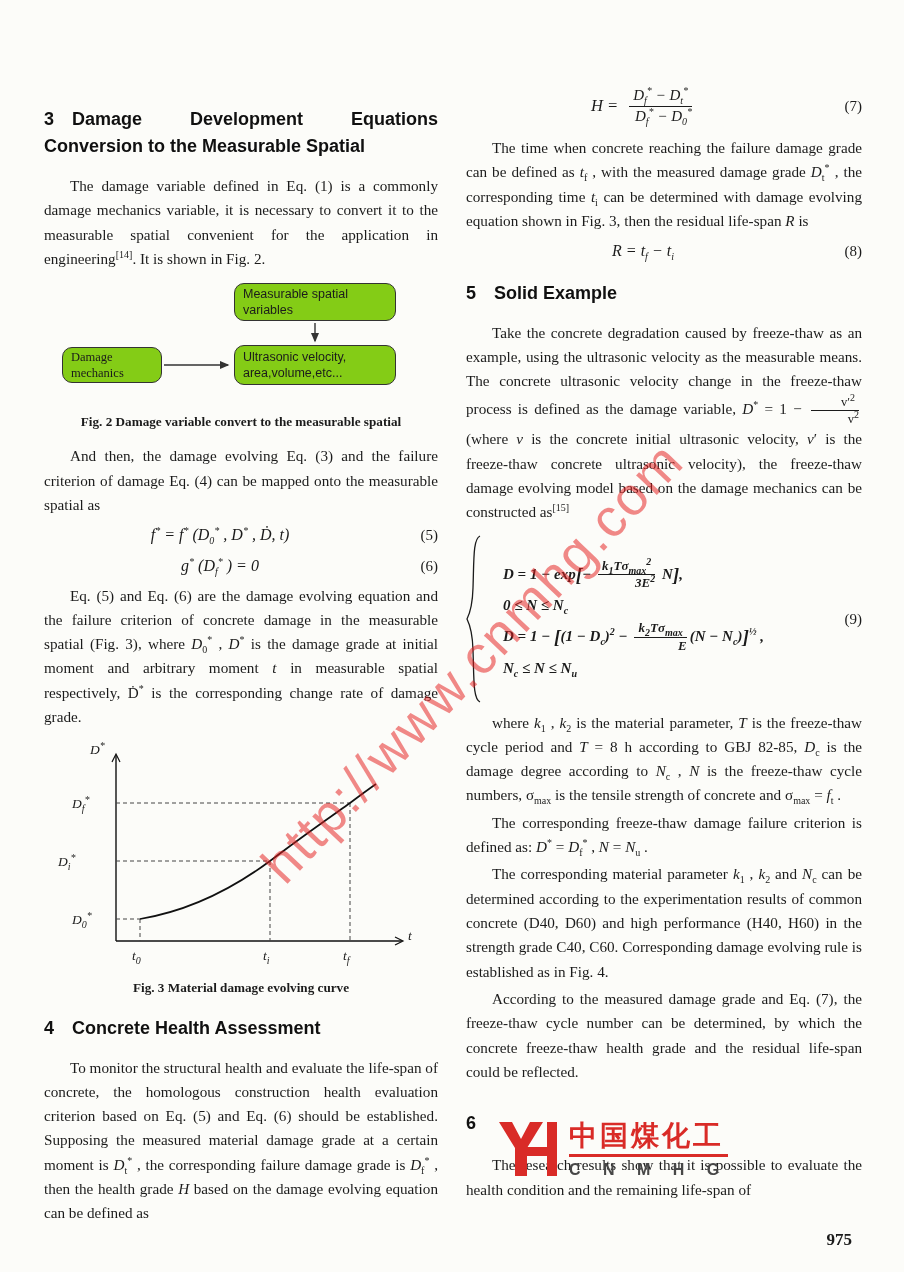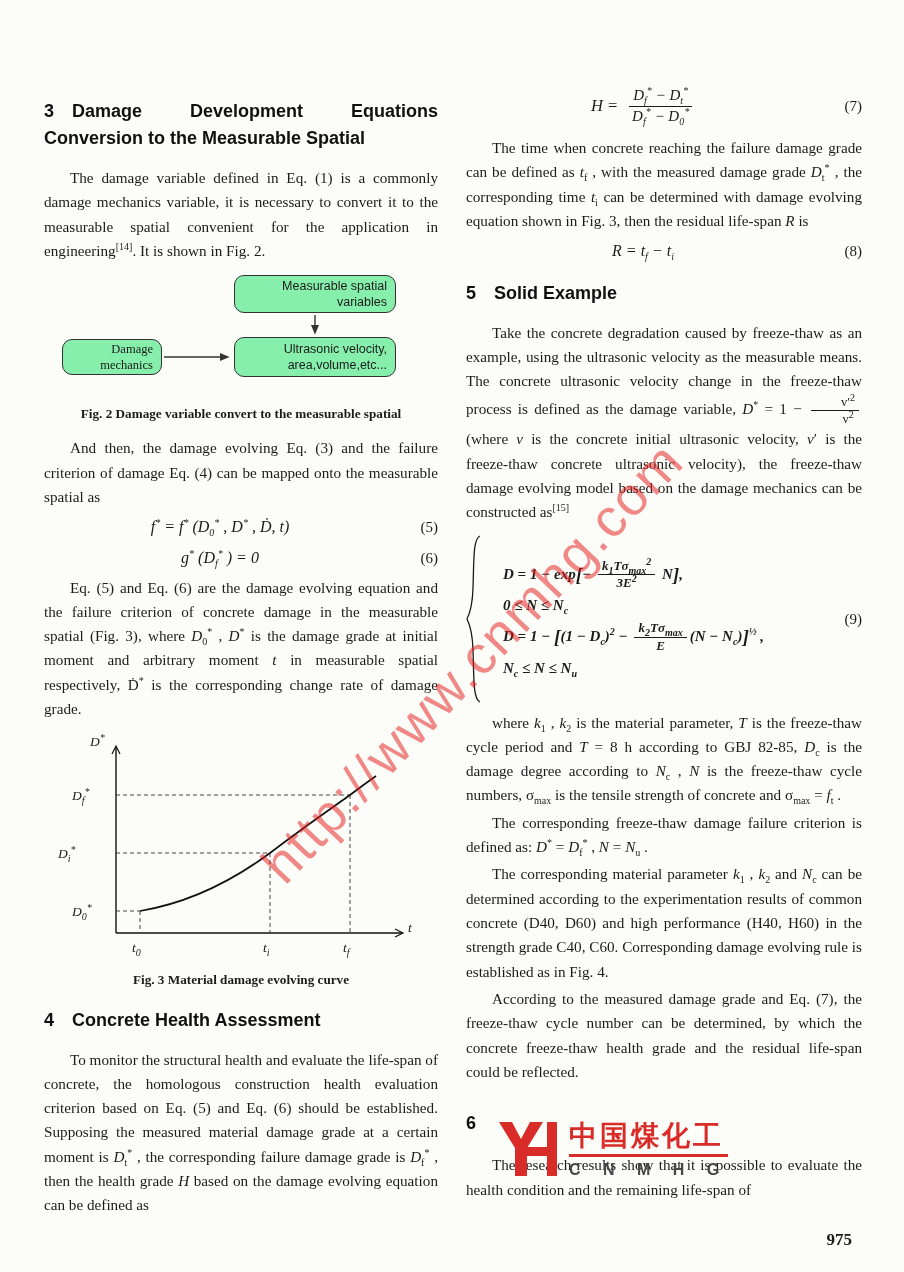--- a/index.html
+++ b/index.html
@@ -5,52 +5,52 @@
   html,body{margin:0;padding:0;background:#9a9a9a;}
   .page{position:relative;width:904px;height:1272px;margin:0 auto;background:#fcfcf9;
         font-family:"Liberation Serif",serif;color:#1b1b1b;overflow:hidden;}
 
   .col{position:absolute;text-align:justify;font-size:15.2px;line-height:1.6;}
   .col-left{left:44px;top:98px;width:394px;}
   .col-right{left:466px;top:84px;width:396px;}
 
   .sec-heading{font-family:"Liberation Sans",sans-serif;font-weight:700;font-size:18px;
                line-height:1.5;margin:16px 0 14px;text-align:justify;color:#101010;}
-  .sec-heading:first-child{margin-top:0;}
+  .sec-heading:first-child{margin-top:8px;}
   .sec-num{display:inline-block;margin-right:18px;}
 
   .body-p{margin:0 0 3px 0;text-indent:26px;}
   sup{font-size:10px;line-height:0;}
   sub{font-size:10px;line-height:0;}
 
   .equation{display:flex;align-items:center;margin:5px 0;font-size:16px;}
   .eq-body{flex:1;text-align:center;font-style:italic;}
   .eq-num{min-width:42px;text-align:right;font-style:normal;font-size:15px;}
 
-  .frac{display:inline-flex;flex-direction:column;text-align:center;vertical-align:middle;margin:0 3px;}
+  .frac{display:inline-flex;flex-direction:column;text-align:right;vertical-align:middle;margin:0 3px;}
   .frac .fn{border-bottom:1.2px solid #1b1b1b;padding:0 4px;line-height:1.3;display:block;}
   .frac .fd{line-height:1.3;display:block;}
   .body-p .frac{font-size:12.5px;}
 
   .eq7{margin:2px 0 10px;}
   .eq7 .eq-body{display:flex;justify-content:center;align-items:center;gap:8px;font-size:16.5px;}
   .eq7 .frac{font-size:15px;}
 
   .eq9{display:flex;align-items:center;margin:8px 0 6px;font-style:italic;font-size:15px;}
   .eq9-lines{flex:1;padding-left:5px;}
   .eq9-line{margin:3px 16px;line-height:1.45;font-weight:bold;}
   .eq9 .frac{font-size:13px;}
   .eq9 .eq-num{align-self:center;font-style:normal;}
   .bb{font-size:130%;vertical-align:middle;}
 
   
   .fig2{position:relative;height:126px;margin:12px 0 2px;}
   .fbox{position:absolute;border:1.3px solid #333;border-radius:10px;display:flex;align-items:center;
-        justify-content:center;text-align:right;font-family:"Liberation Sans",sans-serif;
-        font-size:12.5px;line-height:1.3;padding:3px 8px;background:#86efac;box-sizing:border-box;}
+        justify-content:center;text-align:left;font-family:"Liberation Sans",sans-serif;
+        font-size:12.5px;line-height:1.3;padding:3px 8px;background:#84cc16;box-sizing:border-box;}
   .fbox-top{left:190px;top:0;width:162px;height:38px;}
   .fbox-bottom{left:190px;top:62px;width:162px;height:40px;}
   .fbox-left{left:18px;top:64px;width:100px;height:36px;font-family:Liberation Serif, serif;}
   .fig2-arrows{position:absolute;left:0;top:0;}
 
   .fig-caption{text-align:center;font-weight:700;font-size:13.2px;margin:2px 0 12px;}
 
   
   .fig3{position:relative;height:234px;margin:12px 0 0;}
   .fig3-label{position:absolute;font-size:13.5px;font-style:italic;}

